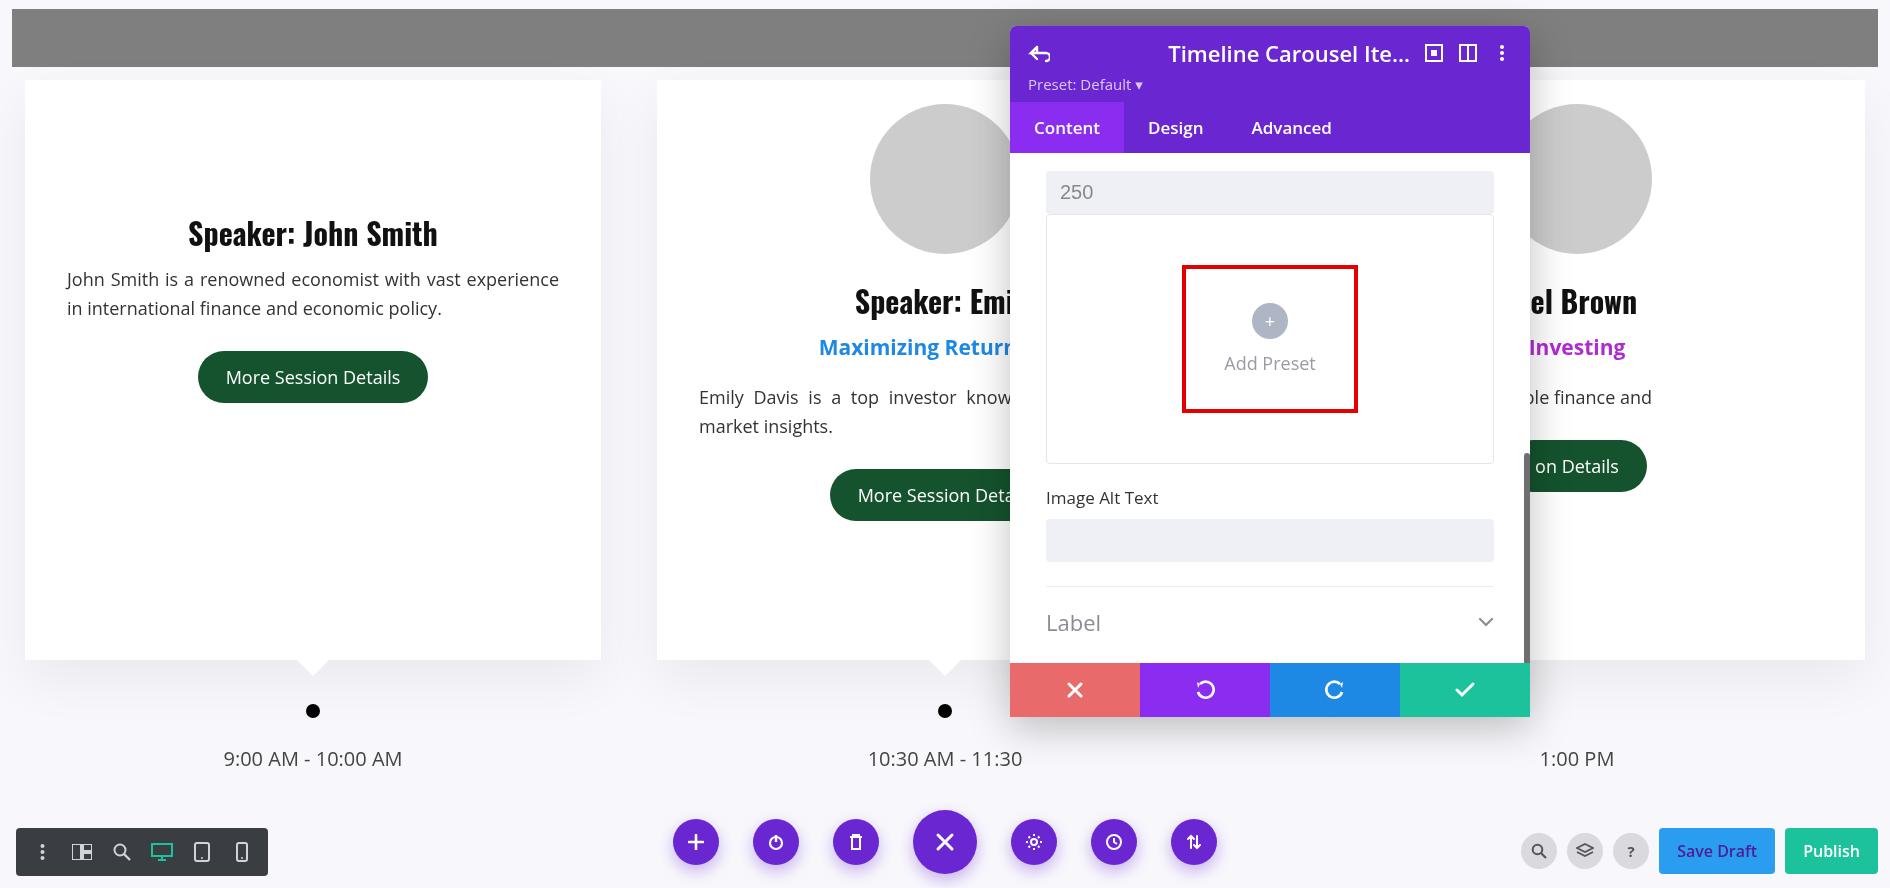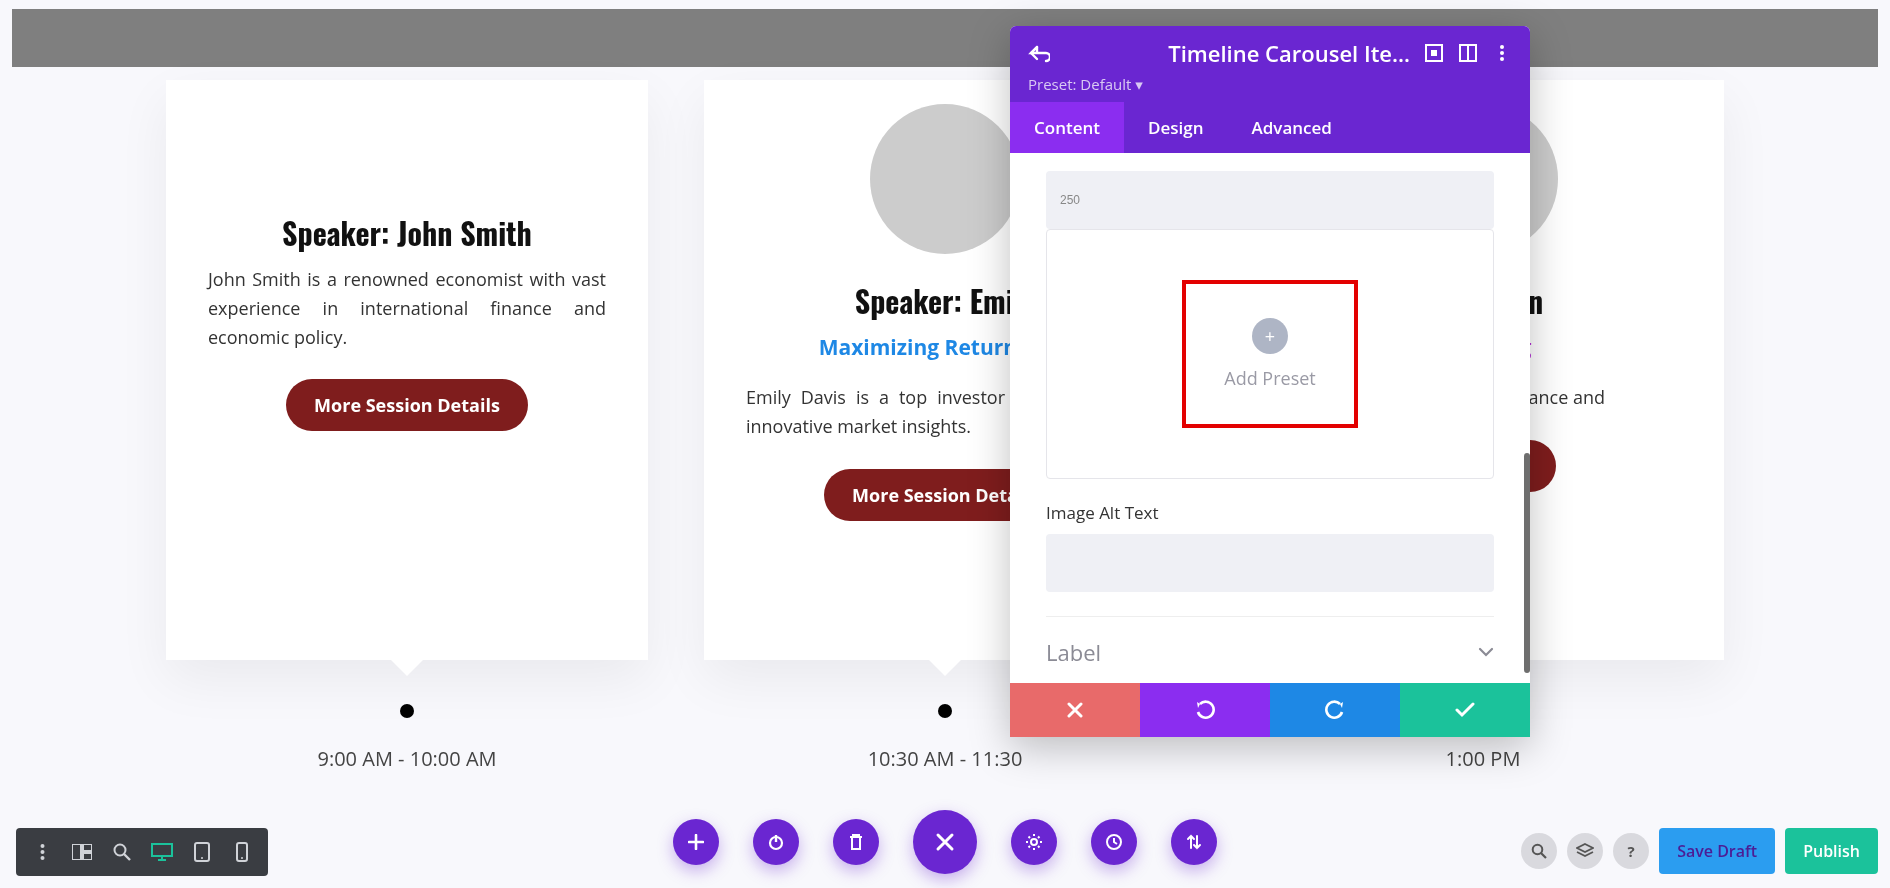--- a/index.html
+++ b/index.html
@@ -26,21 +26,21 @@
   .cards-wrap {
     position: absolute;
     top: 80px;
     left: 0;
     right: 0;
     display: flex;
     justify-content: center;
     gap: 56px;
   }
   .card {
-    width: 482px;
+    width: 576px;
     background: #fff;
     box-shadow: 0 20px 50px rgba(0,0,0,0.06);
     padding: 34px 42px 42px;
     text-align: center;
     position: relative;
   }
   .card .avatar {
     width: 150px;
     height: 150px;
     border-radius: 50%;
@@ -69,23 +69,23 @@
   .card p {
     font-size: 18px;
     color: #333;
     line-height: 1.6;
     text-align: justify;
     text-align-last: left;
     margin-bottom: 28px;
   }
   .card .btn {
     display: inline-block;
-    background: #7f1d1d;
-    color: #fff;
-    font-weight: 700;
+    background: #14532d;
+    color: #fff;
+    font-weight: 400;
     font-size: 18px;
     padding: 14px 28px;
     border-radius: 30px;
     cursor: pointer;
   }
 
   
   .pointer {
     position: absolute;
     bottom: -16px;
@@ -179,22 +179,22 @@
     width: 6px;
     height: 220px;
     background: #6e6e6e;
     border-radius: 3px;
   }
   .field-input {
     width: 100%;
     background: #eff0f5;
     border: none;
     border-radius: 4px;
-    padding: 22px 14px;
-    font-size: 12px;
+    padding: 10px 14px;
+    font-size: 20px;
     color: #888;
   }
   .field-label {
     font-size: 17px;
     color: #333;
     margin: 22px 0 10px;
   }
   .image-drop {
     border: 1px solid #e5e5ea;
     border-radius: 4px;

